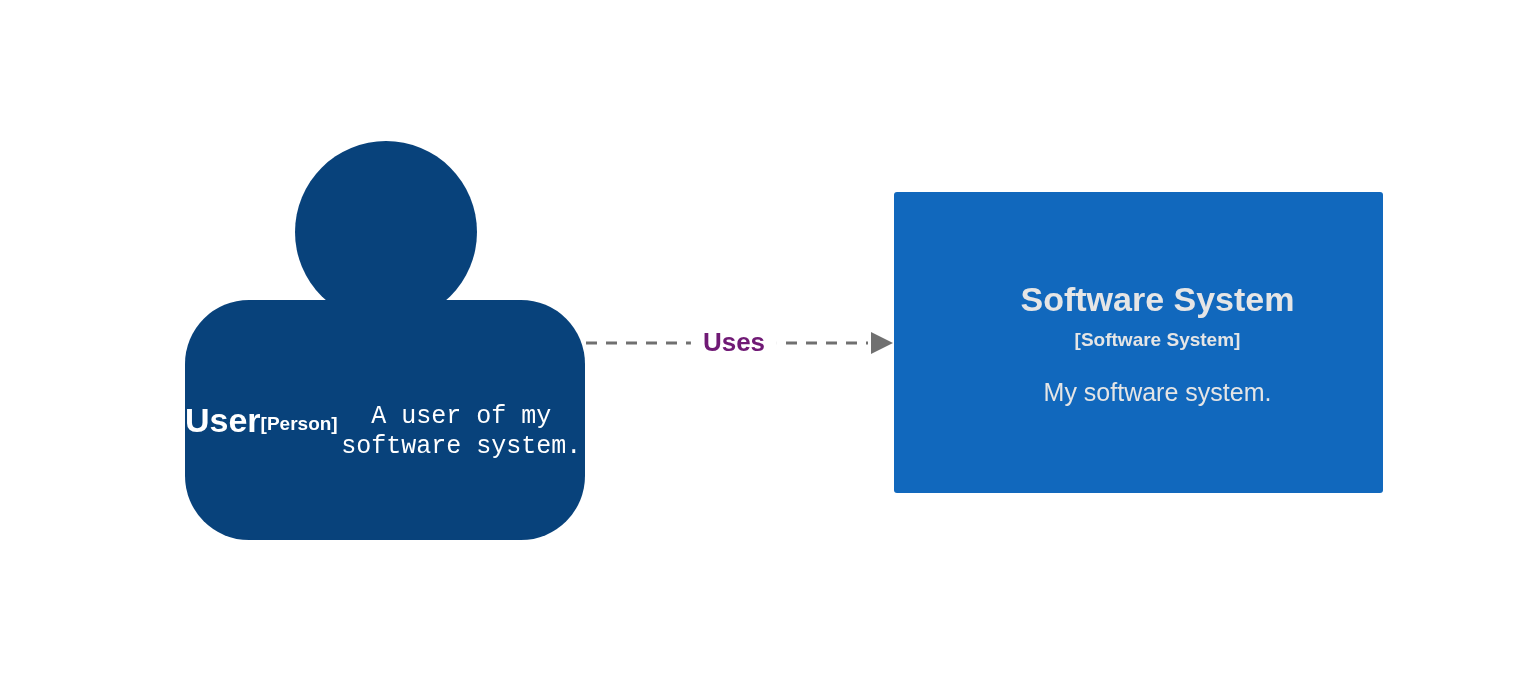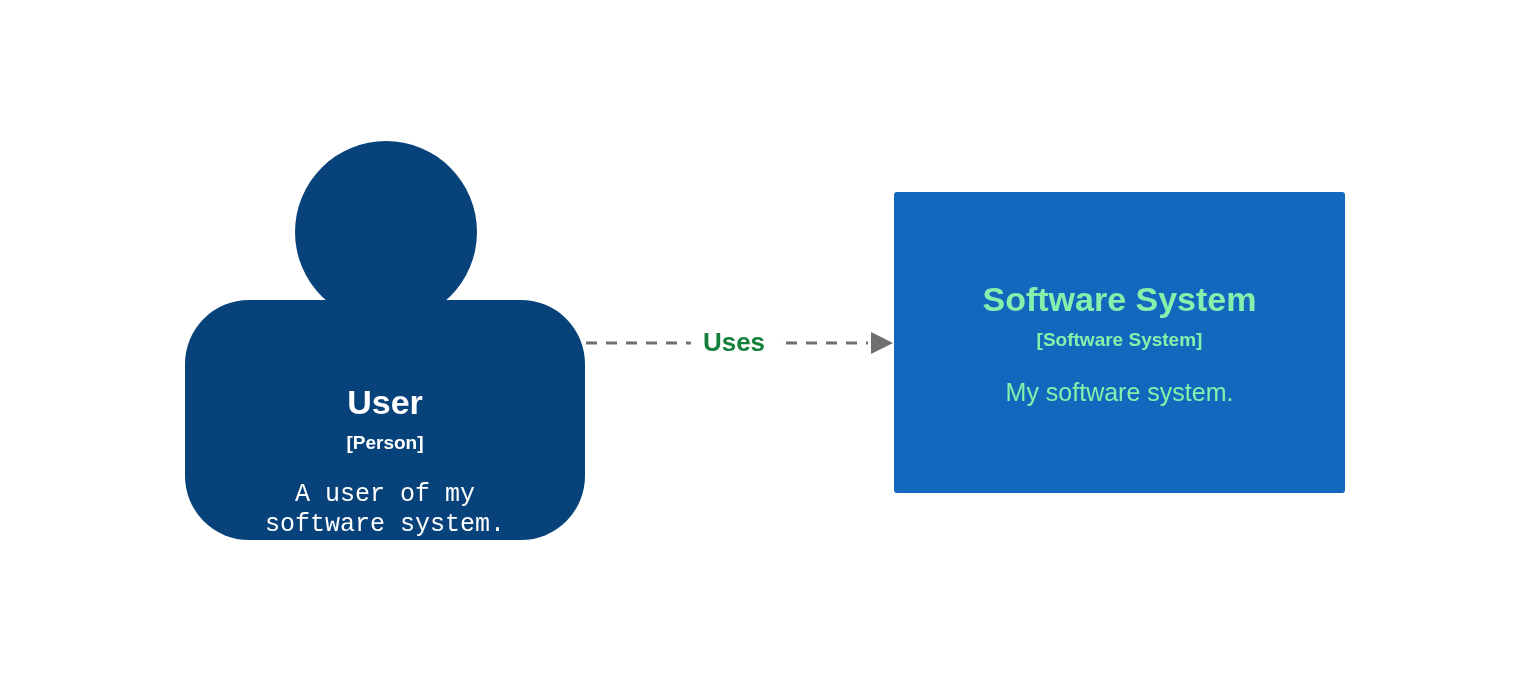--- a/index.html
+++ b/index.html
@@ -30,21 +30,21 @@
     border-radius: 50%;
   }
   .person-body {
     position: absolute;
     left: 0;
     top: 159px;
     width: 400px;
     height: 240px;
     border-radius: 64px;
     display: flex;
-    flex-direction: column;
+    flex-direction: row;
     align-items: center;
     justify-content: flex-end;
     text-align: center;
   }
   
   .system {
     position: absolute;
     left: 894px;
     top: 192px;
     width: 451px;
@@ -103,25 +103,25 @@
 
   <div class="person">
     <div class="person-head" style="background: rgb(8, 66, 123);"></div>
     <div class="person-body" style="background: rgb(8, 66, 123); color: rgb(255, 255, 255);">
       <div class="node-name">User</div>
       <div class="node-meta">[Person]</div>
       <div class="node-desc person-desc">A user of my software system.</div>
     </div>
   </div>
 
-  <div class="system" style="background: rgb(17, 104, 189); color: #86efac;">
+  <div class="system" style="background: rgb(17, 104, 189); color: #e5e5e5; padding-left: 38px;">
     <div class="node-name">Software System</div>
     <div class="node-meta">[Software System]</div>
     <div class="node-desc">My software system.</div>
   </div>
 
   <svg class="rel-svg" width="320" height="32" viewBox="0 0 320 32">
     <line x1="6" y1="16" x2="288" y2="16" stroke-width="3" stroke-dasharray="11,9" fill="none" stroke="#707070"></line>
     <polygon points="291,5 291,27 313,16" fill="#707070"></polygon>
   </svg>
-  <div class="rel-label" style="color: #15803d;">Uses</div>
+  <div class="rel-label" style="color: #701a75;">Uses</div>
 
 </div>
 
 </body></html>

